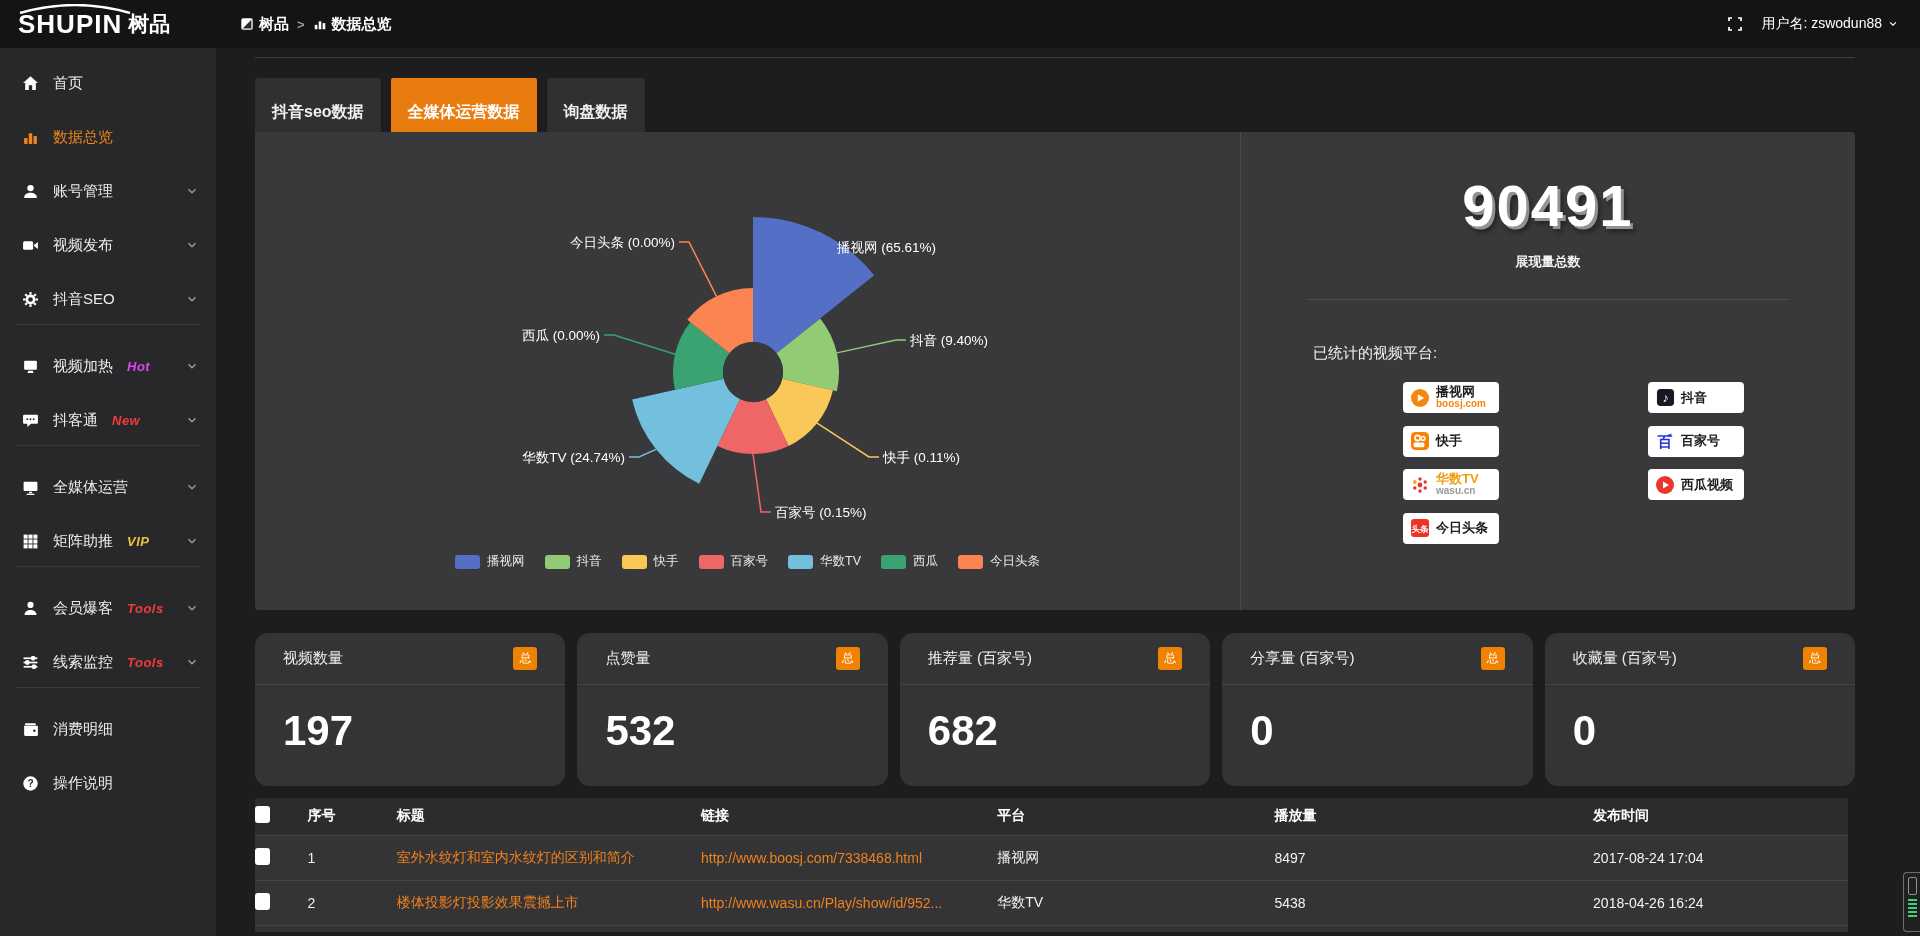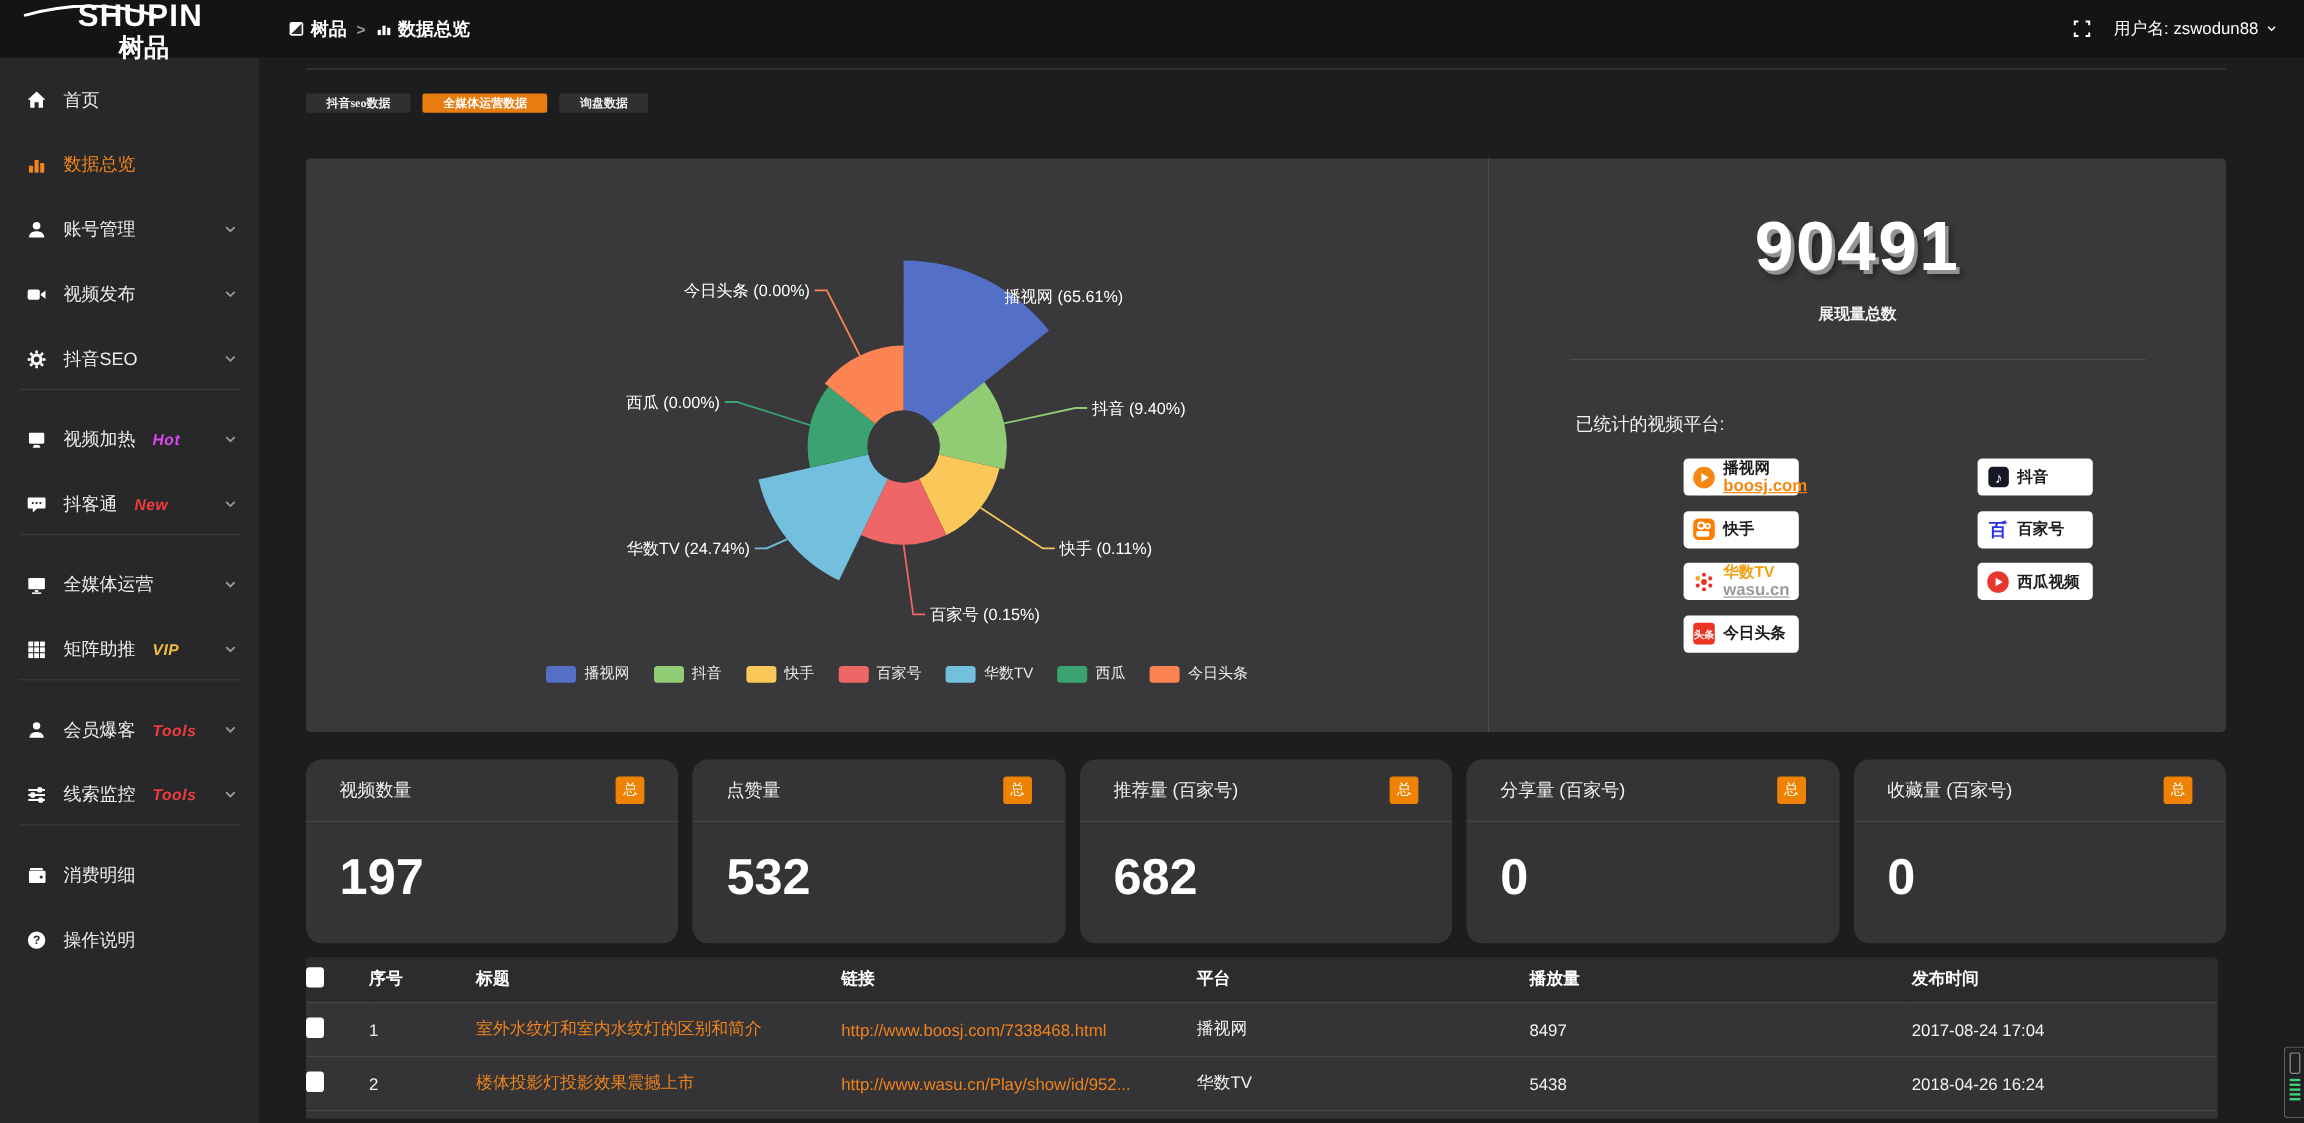--- a/index.html
+++ b/index.html
@@ -4,21 +4,21 @@
 <style>
   * { margin:0; padding:0; box-sizing:border-box; }
   html,body { width:1920px; height:936px; overflow:hidden; }
   body {
     font-family:"Liberation Sans","DejaVu Sans",sans-serif;
     background:#1d1d1f; color:#fff; position:relative;
   }
   
   .topbar { position:absolute; top:0; left:0; width:1920px; height:48px;
     background:#141416; display:flex; align-items:center; z-index:5; }
-  .logo { width:216px; height:48px; display:flex; align-items:center; padding-left:18px; position:relative;flex-direction:column; }
+  .logo { width:216px; height:48px; display:flex; align-items:center; padding-left:18px; position:relative; }
   .logo-arc { position:absolute; top:4px; left:16px; }
   .logo-en { font-size:26px; font-weight:800; letter-spacing:1px; color:#fff; line-height:1; }
   .logo-cn { font-size:21px; font-weight:800; margin-left:6px; color:#fff; }
   .crumbs { display:flex; align-items:center; margin-left:24px; font-size:15px; font-weight:700; gap:8px; }
   .crumb { display:flex; align-items:center; gap:5px; cursor:pointer; }
   .crumb-sep { color:#9a9a9a; font-size:13px; }
   .topbar-right { margin-left:auto; display:flex; align-items:center; gap:18px; padding-right:22px; }
   .fullscreen { cursor:pointer; display:flex; align-items:center; }
   .user-wrap { display:flex; align-items:center; gap:6px; font-size:14px; cursor:pointer; }
   .chev { width:10px; height:10px; display:inline-block; }
@@ -28,22 +28,22 @@
     color:#ececec; font-size:15px; cursor:pointer; }
   .side-item .s-icon { width:18px; height:18px; margin-right:13px; display:flex; align-items:center; color:#fff; flex:0 0 auto; }
   .side-item.active, .side-item.active .s-icon { color:#f08519; }
   .side-badge { font-style:italic; font-weight:800; font-size:13px; margin-left:14px; letter-spacing:.5px; }
   .side-chev { margin-left:auto; color:#9a9a9a; display:flex; }
   .side-div { height:1px; background:#3a3a3d; margin:6px 16px; }
   
   .main { position:absolute; left:216px; top:48px; right:0; bottom:0; background:#1d1d1f; }
   .main-topline { position:absolute; top:9px; left:39px; width:1600px; height:1px; background:#3d3d40; }
   .tabs { position:absolute; top:30px; left:39px; display:flex; gap:10px; }
-  .tab { background:#303033; color:#f0f0f0; font-size:10px; padding:1px 17px; border-radius:2px;
-    cursor:pointer; font-weight:700;font-family:Liberation Serif, serif; }
+  .tab { background:#303033; color:#f0f0f0; font-size:16px; padding:24px 17px; border-radius:2px;
+    cursor:pointer; font-weight:700; }
   .tab.active { background:#e87c0e; color:#fff; }
   
   .panel { position:absolute; top:84px; left:39px; width:1600px; height:478px; background:#39393b;
     border-radius:4px; display:flex; }
   .pie-area { width:985px; height:478px; position:relative; flex:0 0 auto; }
   .v-div { width:1px; background:#4b4b4d; margin:0; }
   .legend { position:absolute; bottom:40px; left:0; width:985px; display:flex; justify-content:center; gap:20px; }
   .lg-item { display:flex; align-items:center; gap:7px; cursor:pointer; }
   .lg-swatch { width:25px; height:14px; border-radius:3px; }
   .lg-label { font-size:12.5px; color:#eaeaea; }
@@ -52,21 +52,21 @@
   .big-num { text-align:center; margin-top:40px; font-size:58px; font-weight:800; letter-spacing:2px;
     color:#fff; text-shadow:3px 3px 0 rgba(165,165,165,.85), 5px 6px 5px rgba(0,0,0,.4); }
   .big-label { text-align:center; font-size:13px; font-weight:700; margin-top:14px; color:#f2f2f2; }
   .stats-hr { width:480px; height:1px; background:#4e4e50; margin:28px auto 0; }
   .plat-label { position:absolute; top:212px; left:72px; font-size:15px; color:#f2f2f2; }
   .plat-badge { position:absolute; width:96px; height:31px; background:#fff; border-radius:4px;
     display:flex; align-items:center; padding:0 7px; gap:6px; }
   .pb-icon { width:20px; height:20px; flex:0 0 auto; display:flex; align-items:center; justify-content:center; }
   .pb-texts { display:flex; flex-direction:column; line-height:1.05; }
   .pb-name { color:#1c1c1c; font-weight:800; font-size:13px; white-space:nowrap; }
-  .pb-sub { font-size:14px; font-weight:700; white-space:nowrap;text-decoration:underline; }
+  .pb-sub { font-size:10px; font-weight:700; white-space:nowrap; }
   
   .cards { position:absolute; top:585px; left:39px; width:1600px; display:flex; gap:12px; }
   .card { flex:1; height:153px; background:#343436; border-radius:13px; }
   .card-head { height:52px; display:flex; align-items:center; justify-content:space-between;
     padding:0 28px; border-bottom:1px solid #454548; }
   .card-title { font-size:15px; color:#f0f0f0; }
   .card-badge { background:#ef8200; color:#fff; font-size:12px; padding:3px 6px; border-radius:3px; }
   .card-value { padding:22px 28px 0; font-size:42px; font-weight:700; color:#fff; }
   
   .tbl-wrap { position:absolute; top:750px; left:39px; width:1593px; background:#343436; border-radius:3px 3px 0 0; overflow:hidden; }

